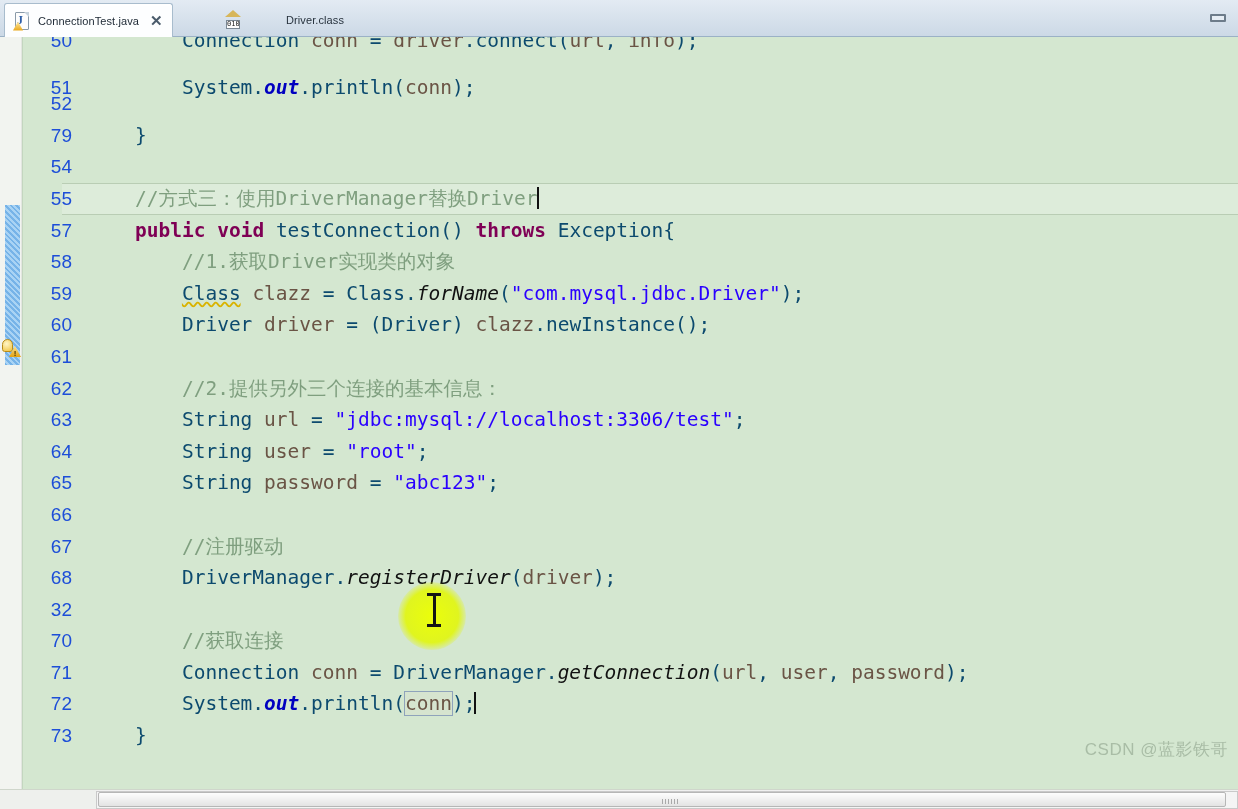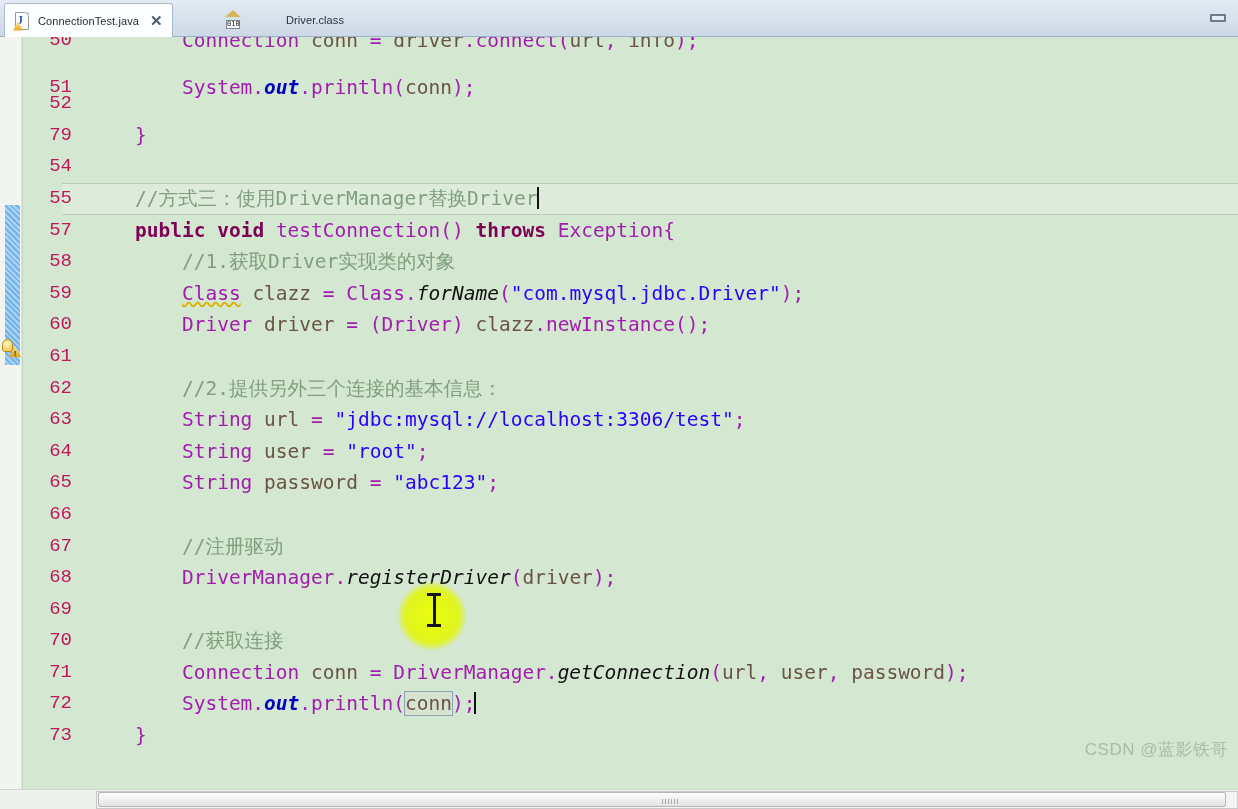--- a/index.html
+++ b/index.html
@@ -153,22 +153,22 @@
     font-size: 19.5px;
     line-height: 31.6px;
   }
   .line {
     position: relative; height: 31.6px;
     white-space: pre;
   }
   .lno {
     position: absolute; left: 0; top: 0;
     width: 72px; text-align: right;
-    color: #be185d; font-size: 19px;
-    font-family: Liberation Mono, monospace;
+    color: #1d4ed8; font-size: 19px;
+    font-family: Liberation Sans, sans-serif;
   }
   .lcode {
     position: absolute; left: 88px; top: 0;
     color: #111111;
   }
   .line.current .hl-box {
     position: absolute; left: 62px; top: 0px;
     right: 0px; height: 31.6px;
     border-top: 1px solid #b9cdb4;
     border-bottom: 1px solid #b9cdb4;
@@ -186,21 +186,21 @@
   }
 
   
   .kw   { color: #7f0055; font-weight: bold; }
   .anno { color: #444444; }
   .cmt  { color: #7f9f7f; }
   .str  { color: #2a00ff; }
   .fld  { color: #0000c0; font-style: italic; font-weight: bold; }
   .mth  { color: #111111; font-style: italic; }
   .loc  { color: #6a5445; }
-  .plain{ color: #a21caf; }
+  .plain{ color: #0c4a6e; }
   .warnu { text-decoration: underline wavy #d9b300; text-decoration-skip-ink: none; }
   .occ {
     background: #d6e4cf;
     outline: 1px solid #8fa3bb;
     color: #6a5445;
   }
   .caret {
     display: inline-block; width: 0; border-left: 2px solid #111;
     height: 22px; vertical-align: -4px; margin: 0 -1px;
   }
@@ -313,21 +313,21 @@
         <div class="line" style="top: 0px;"><span class="lno">59</span><span class="lcode"><span class="plain">        </span><span class="plain warnu">Class</span><span class="plain"> </span><span class="loc">clazz</span><span class="plain"> = Class.</span><span class="mth">forName</span><span class="plain">(</span><span class="str">"com.mysql.jdbc.Driver"</span><span class="plain">);</span></span></div>
         <div class="line" style="top: 0px;"><span class="lno">60</span><span class="lcode"><span class="plain">        </span><span class="plain">Driver </span><span class="loc">driver</span><span class="plain"> = (Driver) </span><span class="loc">clazz</span><span class="plain">.newInstance();</span></span></div>
         <div class="line" style="top: 0px;"><span class="lno">61</span><span class="lcode"></span></div>
         <div class="line" style="top: 0px;"><span class="lno">62</span><span class="lcode"><span class="plain">        </span><span class="cmt">//2.提供另外三个连接的基本信息：</span></span></div>
         <div class="line" style="top: 0px;"><span class="lno">63</span><span class="lcode"><span class="plain">        </span><span class="plain">String </span><span class="loc">url</span><span class="plain"> = </span><span class="str">"jdbc:mysql://localhost:3306/test"</span><span class="plain">;</span></span></div>
         <div class="line" style="top: 0px;"><span class="lno">64</span><span class="lcode"><span class="plain">        </span><span class="plain">String </span><span class="loc">user</span><span class="plain"> = </span><span class="str">"root"</span><span class="plain">;</span></span></div>
         <div class="line" style="top: 0px;"><span class="lno">65</span><span class="lcode"><span class="plain">        </span><span class="plain">String </span><span class="loc">password</span><span class="plain"> = </span><span class="str">"abc123"</span><span class="plain">;</span></span></div>
         <div class="line" style="top: 0px;"><span class="lno">66</span><span class="lcode"></span></div>
         <div class="line" style="top: 0px;"><span class="lno">67</span><span class="lcode"><span class="plain">        </span><span class="cmt">//注册驱动</span></span></div>
         <div class="line" style="top: 0px;"><span class="lno">68</span><span class="lcode"><span class="plain">        </span><span class="plain">DriverManager.</span><span class="mth">registerDriver</span><span class="plain">(</span><span class="loc">driver</span><span class="plain">);</span></span></div>
-        <div class="line" style="top: 0px;"><span class="lno">69</span><span class="lcode"></span></div>
+        <div class="line" style="top: 0px;"><span class="lno">32</span><span class="lcode"></span></div>
         <div class="line" style="top: 0px;"><span class="lno">70</span><span class="lcode"><span class="plain">        </span><span class="cmt">//获取连接</span></span></div>
         <div class="line" style="top: 0px;"><span class="lno">71</span><span class="lcode"><span class="plain">        </span><span class="plain">Connection </span><span class="loc">conn</span><span class="plain"> = DriverManager.</span><span class="mth">getConnection</span><span class="plain">(</span><span class="loc">url</span><span class="plain">, </span><span class="loc">user</span><span class="plain">, </span><span class="loc">password</span><span class="plain">);</span></span></div>
         <div class="line" style="top: 0px; padding-left: 44px;"><span class="lno">72</span><span class="lcode"><span class="plain">        </span><span class="plain">System.</span><span class="fld">out</span><span class="plain">.println(</span><span class="occ">conn</span><span class="plain">);</span><span class="caret"></span></span></div>
         <div class="line" style="top: 0px;"><span class="lno">73</span><span class="lcode"><span class="plain">    }</span></span></div>
       </div>
 
     <div class="mouse-halo"></div>
     <div class="ibeam">
         <i></i>
       </div>

